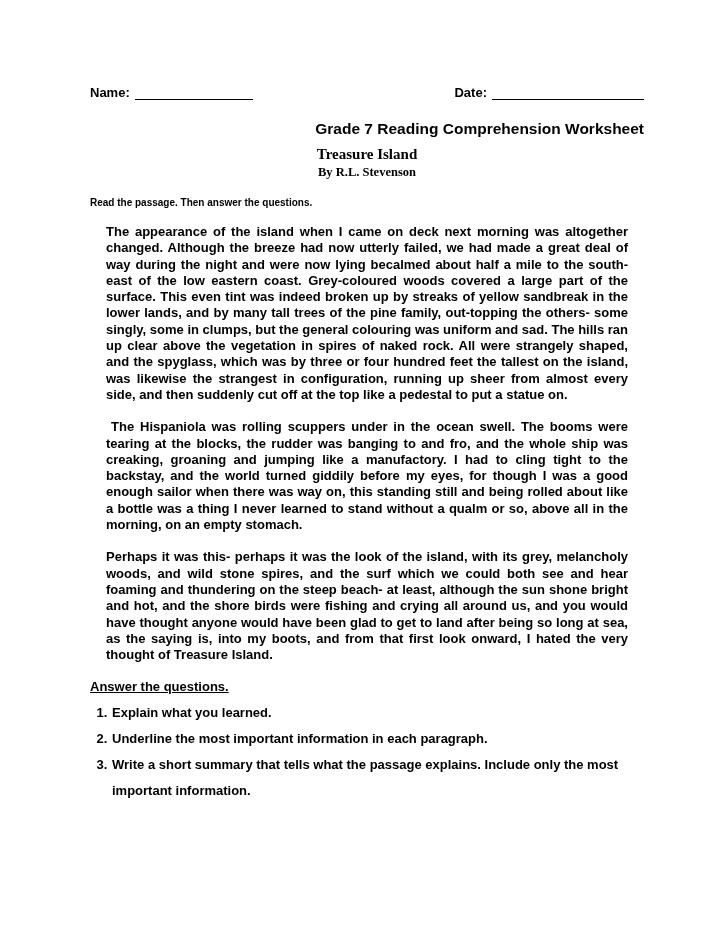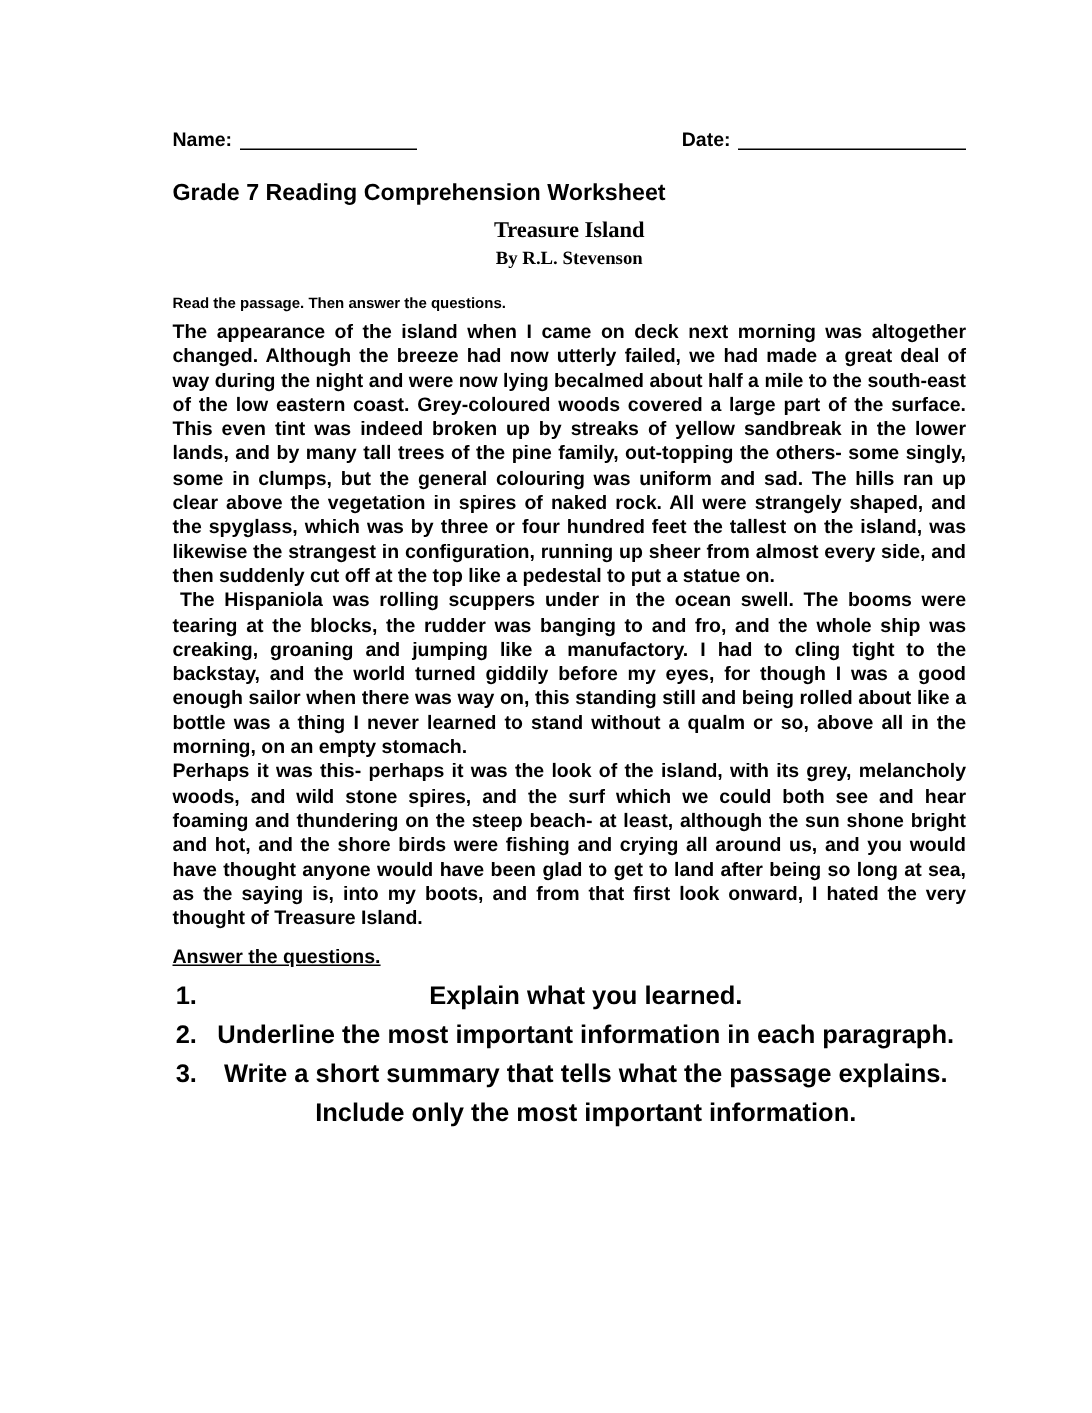--- a/index.html
+++ b/index.html
@@ -12,21 +12,21 @@
     height: 942px;
     font-family: "Liberation Sans", sans-serif;
     font-weight: bold;
     color: #000000;
     overflow: hidden;
   }
   .page {
     box-sizing: border-box;
     width: 728px;
     height: 942px;
-    padding: 85px 84px 0 115px;
+    padding: 85px 84px 0 90px;
   }
 
   
   .header-row {
     display: flex;
     justify-content: space-between;
     align-items: flex-end;
     font-size: 13px;
   }
   .fill-line { display: flex; align-items: flex-end; }
@@ -35,21 +35,21 @@
     display: inline-block;
     border-bottom: 1.5px solid #000;
     height: 14px;
   }
   .blank-name { width: 118px; }
   .blank-date { width: 152px; }
 
   
   .ws-title {
     margin: 20px 0 7px 0;
-    text-align: left;
+    text-align: right;
     font-size: 15.5px;
     font-weight: bold;
   }
   .passage-title {
     margin: 8px 0 0 0;
     text-align: center;
     font-family: "Liberation Serif", serif;
     font-size: 15px;
     font-weight: bold;
   }
@@ -60,39 +60,38 @@
     font-size: 12.5px;
   }
 
   
   .instruction {
     margin-top: 17px;
     font-size: 10px;
   }
   .passage { margin-top: 5px; }
   .passage p {
-    margin: 0;
+    margin: 16px;
     font-size: 13px;
     line-height: 16.3px;
     text-align: justify;
   }
   .passage p.indent-sp { text-indent: 5px; }
 
   
   .q-heading {
     margin-top: 10px;
     font-size: 13px;
     text-decoration: underline;
   }
   .q-list {
     margin: 6px 0 0 0;
     padding-left: 21px;
-    font-size: 17px;
+    font-size: 13px;
     line-height: 26px;
-    text-align: center;
   }
   .q-list li { padding-left: 1px; }
 
   
   .footer {
     margin-top: 10px;
     text-align: center;
     font-size: 9.5px;
   }
   .footer a {

